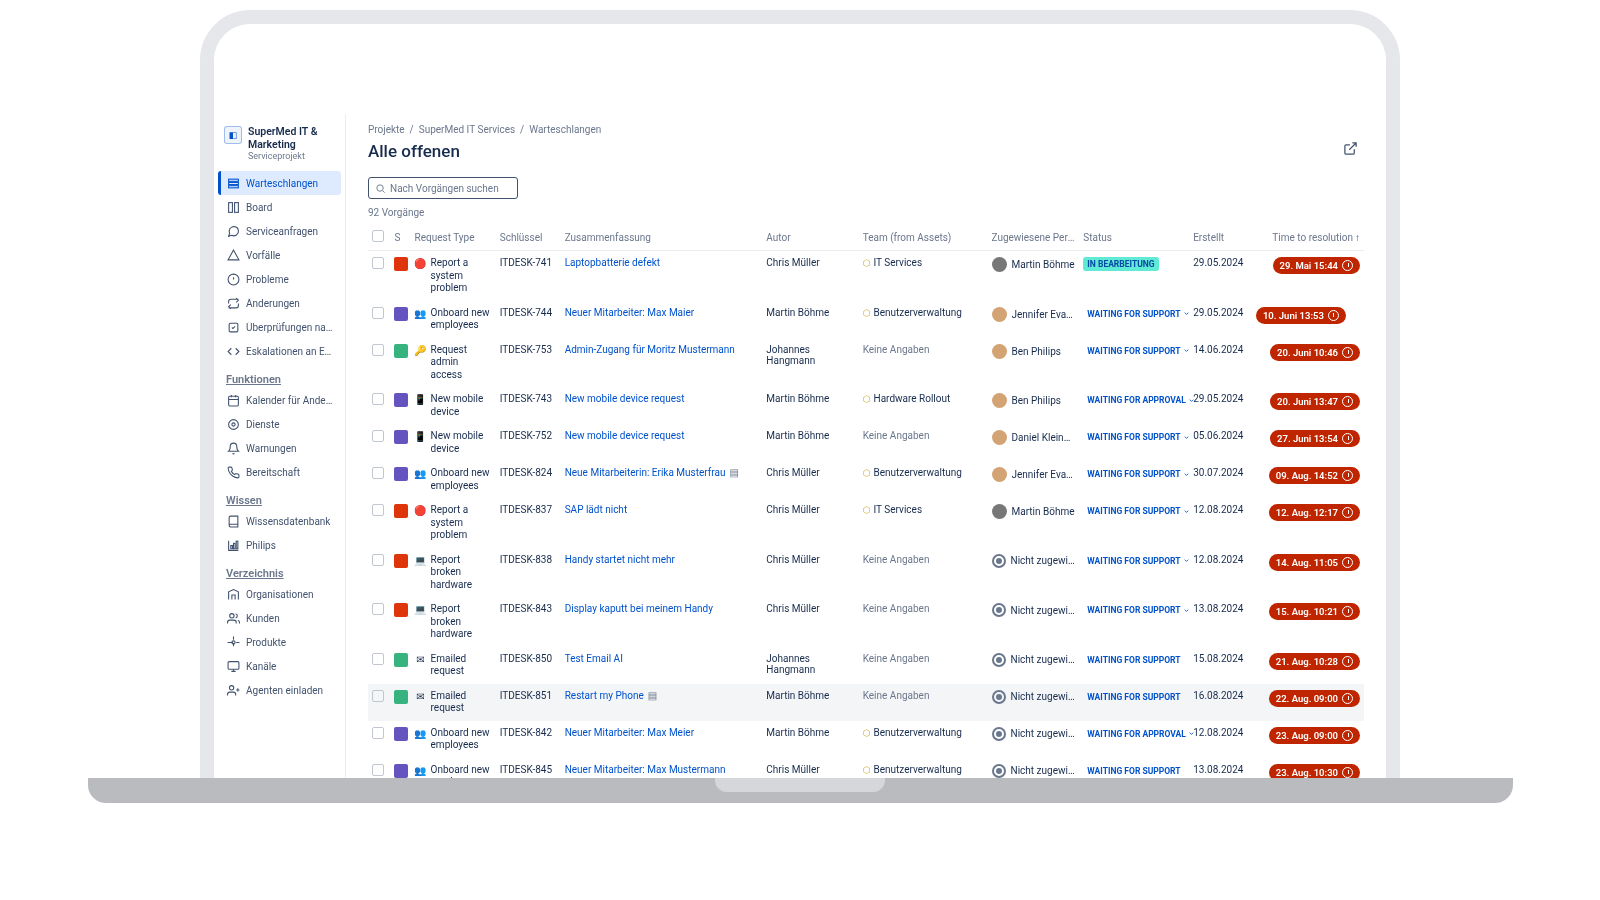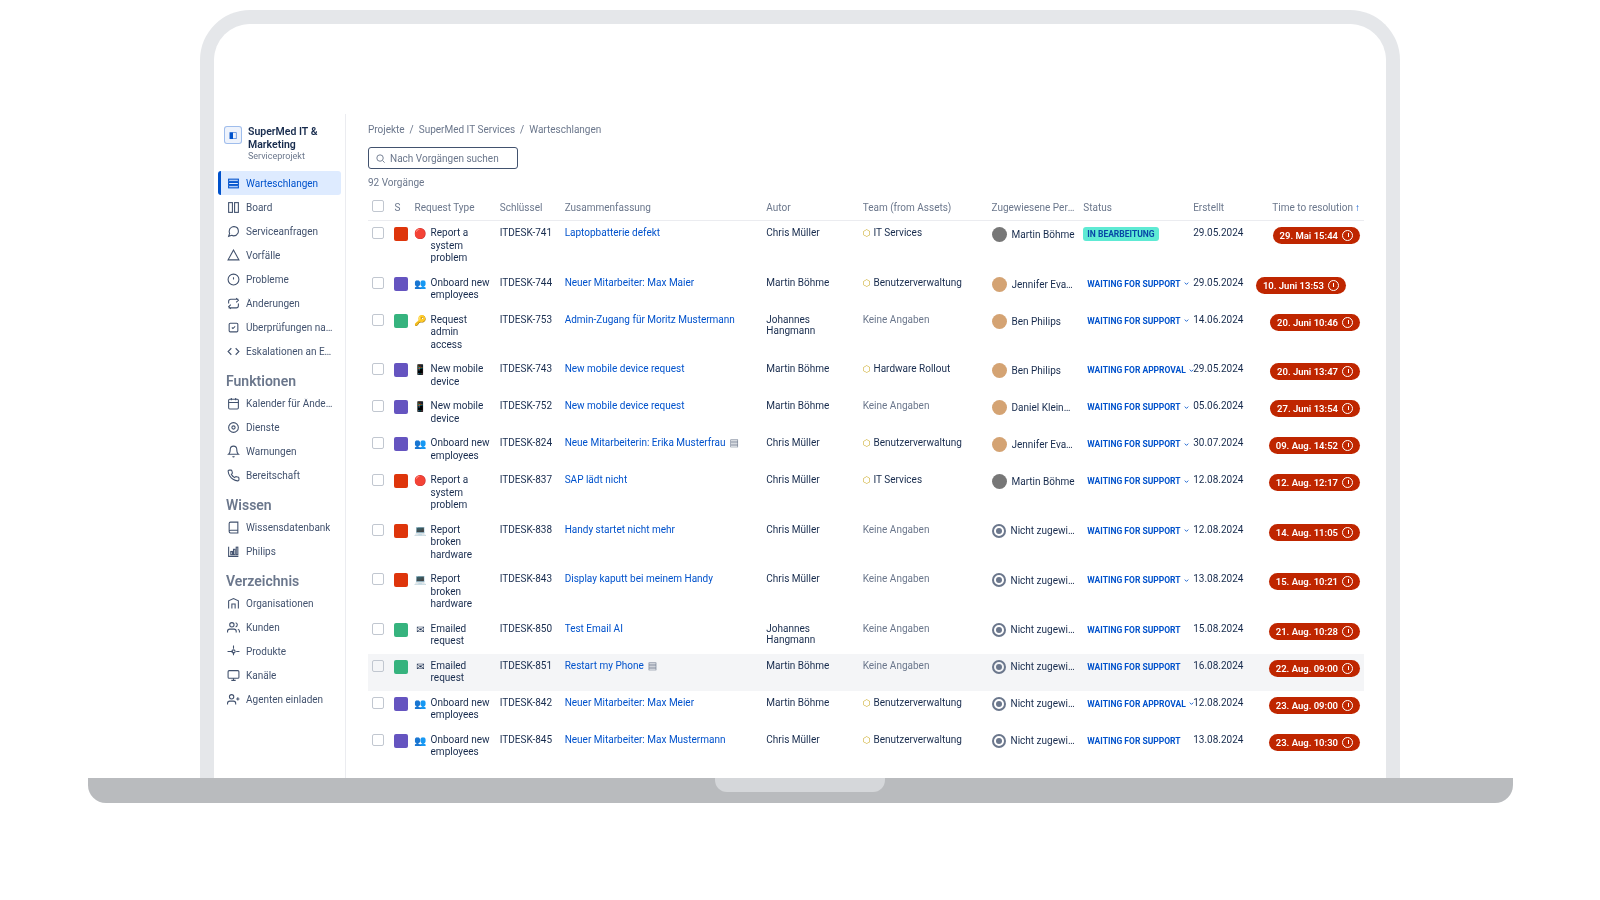--- a/index.html
+++ b/index.html
@@ -56,21 +56,21 @@
   }
   .proj-name{font-weight:600;font-size:10.5px;line-height:1.2;color:#172B4D;}
   .proj-sub{color:#6B778C;font-size:9px;}
   .nav-item{
     display:flex;align-items:center;gap:6px;
     padding:5px 8px;border-radius:3px;cursor:pointer;
     white-space:nowrap;overflow:hidden;text-overflow:ellipsis;
   }
   .nav-item.active{background:#deebff;color:#0052CC;border-left:3px solid #0052CC;padding-left:5px;}
   .nav-ic{width:14px;height:14px;flex:none;display:flex;align-items:center;justify-content:center;}
-  .nav-sec{font-size:14px;color:#6B778C;font-weight:600;padding:10px 8px 2px;}
+  .nav-sec{font-size:11px;color:#6B778C;font-weight:600;padding:10px 8px 2px;text-decoration:underline;}
   
   .main{flex:1;padding:10px 22px;overflow:hidden;}
   .crumbs{font-size:10px;color:#6B778C;}
   .crumbs a{color:#6B778C;text-decoration:none;}
   .title-row{display:flex;justify-content:space-between;align-items:center;}
   h1{font-size:17px;font-weight:500;color:#172B4D;margin-top:2px;}
   .ext-ic{color:#42526E;padding:6px;border-radius:3px;}
   .search{
     margin-top:12px;border:1px solid #42526E;border-radius:3px;
     height:22px;width:150px;display:flex;align-items:center;padding:0 6px;gap:4px;
@@ -315,20 +315,28 @@
           </div>
      <div style="height:8px;"></div>
    </aside>
 
    <main class="main">
      <div class="crumbs">
        <a>Projekte</a> &nbsp;/&nbsp;
        <a>SuperMed IT Services</a> &nbsp;/&nbsp;
        <a>Warteschlangen</a>
      </div>
+     <div class="title-row">
+       <h1>Alle offenen</h1>
+       <span class="ext-ic">
+         <svg width="15" height="15" viewBox="0 0 24 24" fill="none" stroke="currentColor" stroke-width="2">
+                <path d="M18 13v6a2 2 0 01-2 2H5a2 2 0 01-2-2V8a2 2 0 012-2h6M15 3h6v6M10 14L21 3"></path>
+              </svg>
+       </span>
+     </div>
      <div class="search">
        <svg width="11" height="11" viewBox="0 0 24 24" fill="none" stroke="#6B778C" stroke-width="2">
               <circle cx="11" cy="11" r="7"></circle>
               <path d="M21 21l-4-4"></path>
             </svg>
        <span>Nach Vorgängen suchen</span>
      </div>
      <div class="count">92 Vorgänge</div>
 
      <table>

